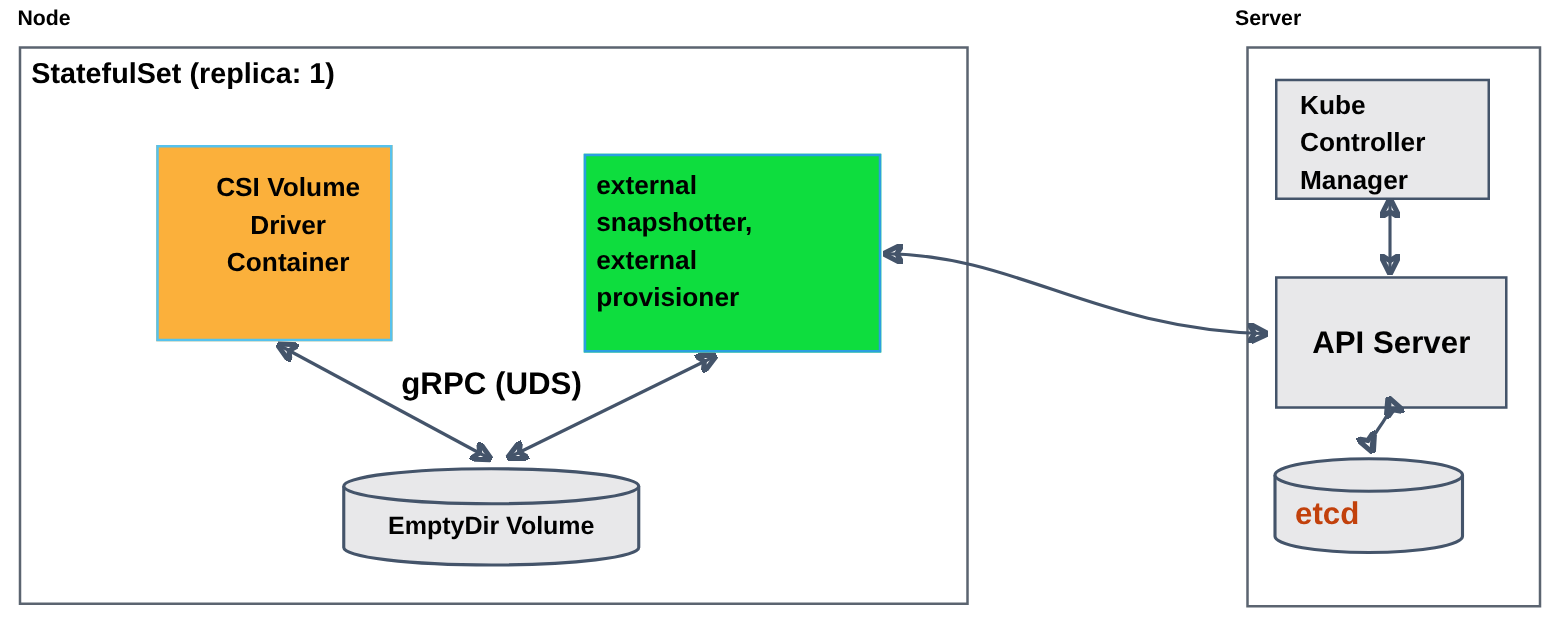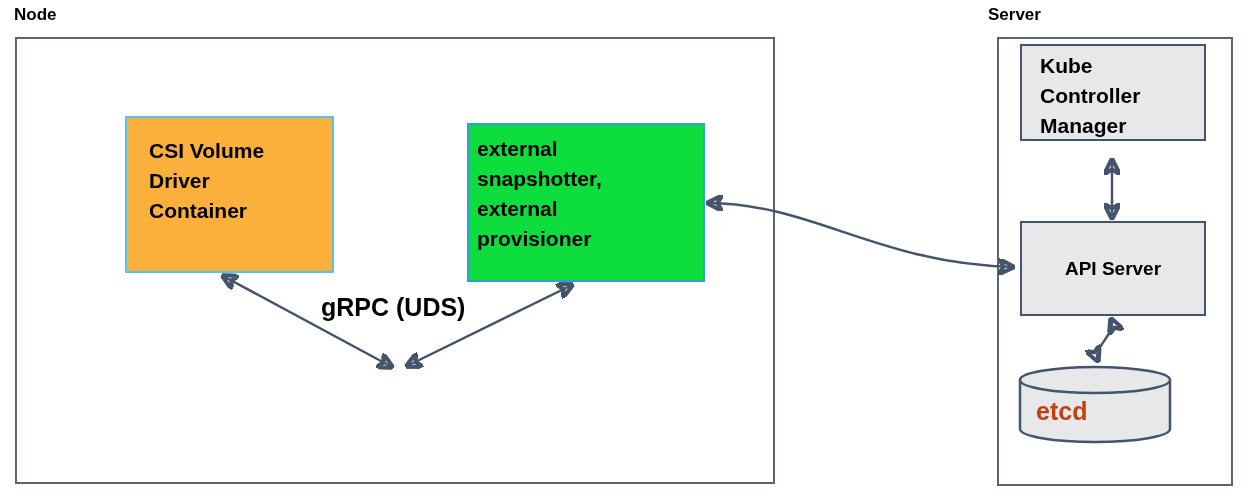--- a/index.html
+++ b/index.html
@@ -14,38 +14,39 @@
     position:absolute;border:2px solid #5b6470;background:#ffffff;box-sizing:border-box;
   }
   .statefulset-label{
     position:absolute;font-size:23px;font-weight:600;color:#000;
   }
   .node-box{
     position:absolute;box-sizing:border-box;font-size:21px;font-weight:600;
     line-height:30px;white-space:pre-line;
   }
   .csi-box{
-    left:125px;top:116px;width:209px;height:157px;
+    left:125px;top:116px;width:189px;height:157px;
     background:#fbb03b;border:2px solid #56c2ee;
     padding:18px 0 0 22px;
+    text-align:center;
   }
   .sidecar-box{
     left:467px;top:123px;width:238px;height:159px;
     background:#0edd3e;border:2px solid #2b9fe0;
     padding:9px 0 0 8px;
   }
   .gray-box{
     position:absolute;box-sizing:border-box;background:#e8e8ea;border:2px solid #44546a;
     font-size:21px;font-weight:600;line-height:30px;white-space:pre-line;
   }
-  .kcm-box{left:1020px;top:44px;width:186px;height:97px;padding:5px 0 0 18px;}
+  .kcm-box{left:1020px;top:63px;width:172px;height:97px;padding:5px 0 0 18px;}
   .api-box{
-    left:1020px;top:221px;width:186px;height:95px;
+    left:1020px;top:221px;width:186px;height:106px;
     display:flex;align-items:center;justify-content:center;
-    font-size:19px;line-height:1;white-space:normal;
+    font-size:25px;line-height:1;white-space:normal;
   }
   .cylinder{position:absolute;}
   .cylinder svg{display:block;}
   .cylinder-label{
     position:absolute;left:0;right:0;text-align:center;
     font-size:20px;font-weight:600;color:#000;
   }
   .etcd-label{
     position:absolute;left:18px;font-size:25px;font-weight:600;color:#c2410c;text-align:left;
   }
@@ -59,32 +60,40 @@
 </style>
 </head>
 <body>
 
 <div class="canvas">
 
   <div class="group-label" style="left:14px;top:5px;">Node</div>
 
   <div class="container-box" style="left:15px;top:37px;width:760px;height:447px;"></div>
 
+  <div class="statefulset-label" style="left:25px;top:45px;">StatefulSet (replica: 1)</div>
 
   <div class="node-box csi-box">CSI Volume
 Driver
 Container</div>
 
   <div class="node-box sidecar-box">external
 snapshotter,
 external
 provisioner</div>
 
   <div class="grpc-label">gRPC (UDS)</div>
 
+  <div class="cylinder" style="left:273px;top:372px;width:240px;height:84px;">
+    <svg width="240" height="84" viewBox="0 0 240 84">
+      <path d="M2,17 L2,66 A118,14 0 0 0 238,66 L238,17" fill="#e8e8ea" stroke="#44546a" stroke-width="2.5"></path>
+      <ellipse cx="120" cy="17" rx="118" ry="14" fill="#e8e8ea" stroke="#44546a" stroke-width="2.5"></ellipse>
+    </svg>
+    <div class="cylinder-label" style="top:38px;">EmptyDir Volume</div>
+  </div>
 
   <div class="group-label" style="left:988px;top:5px;">Server</div>
 
   <div class="container-box" style="left:997px;top:37px;width:236px;height:449px;"></div>
 
   <div class="gray-box kcm-box">Kube
 Controller
 Manager</div>
 
   <div class="gray-box api-box">API Server</div>

